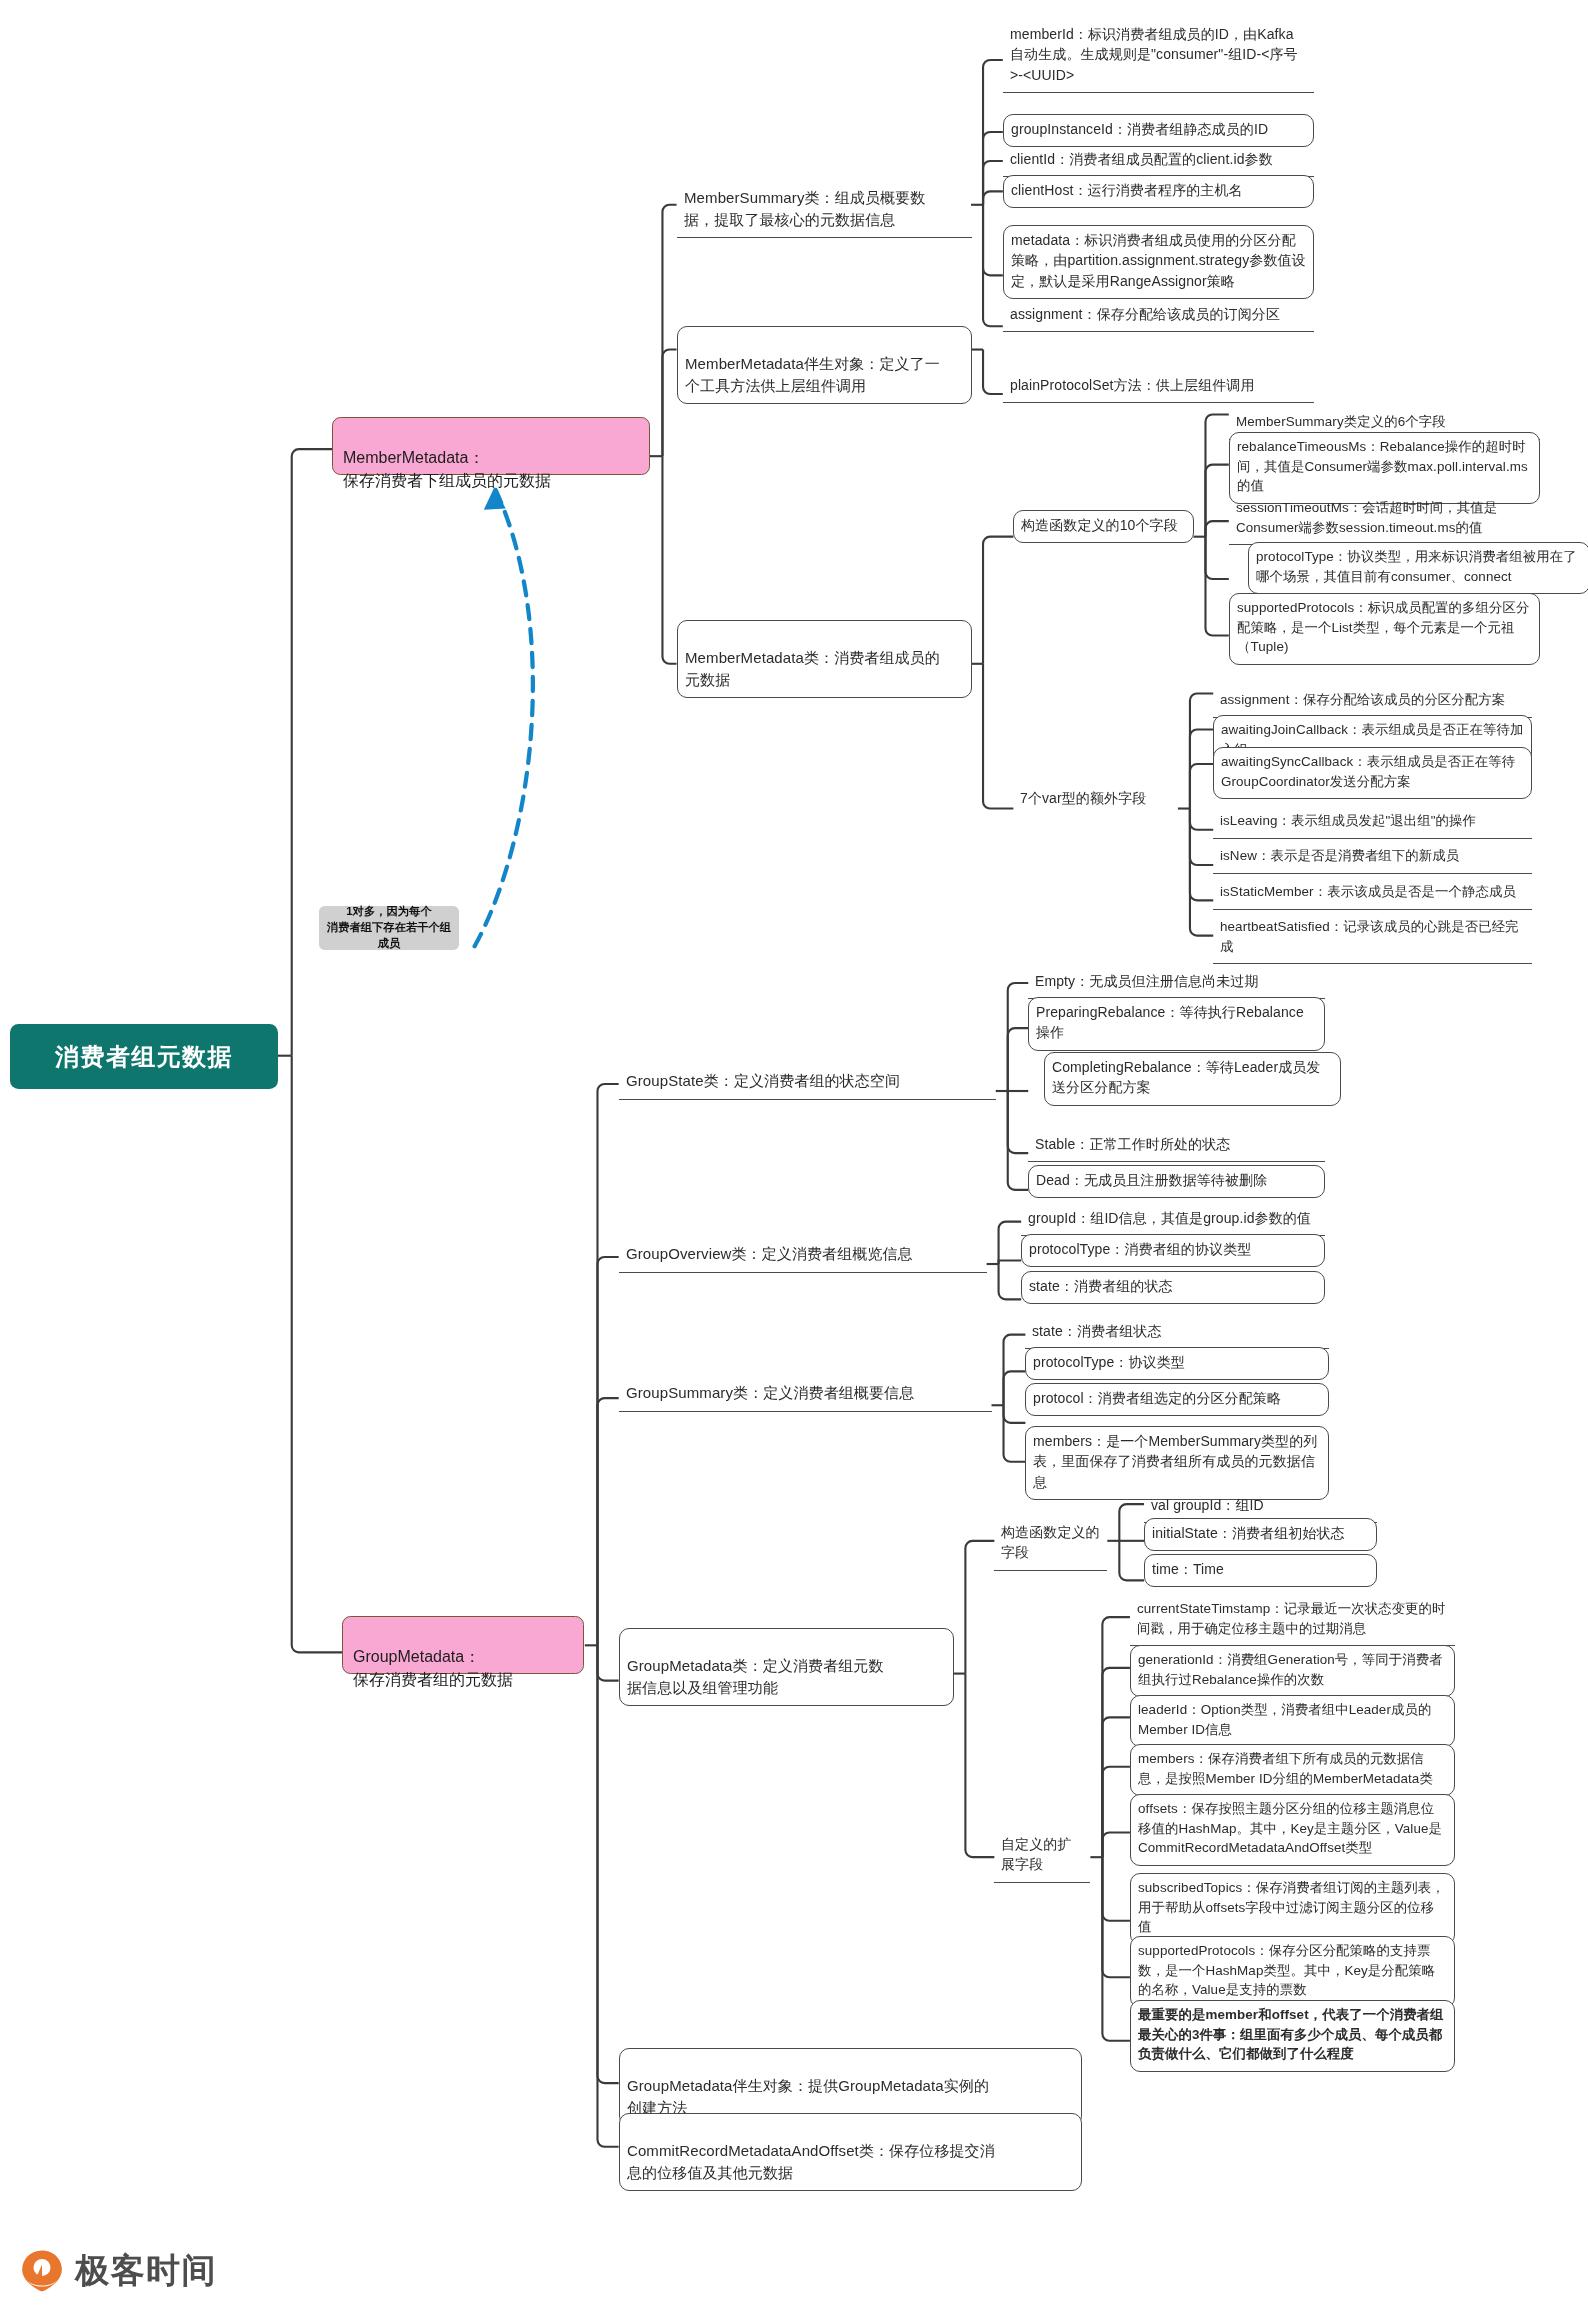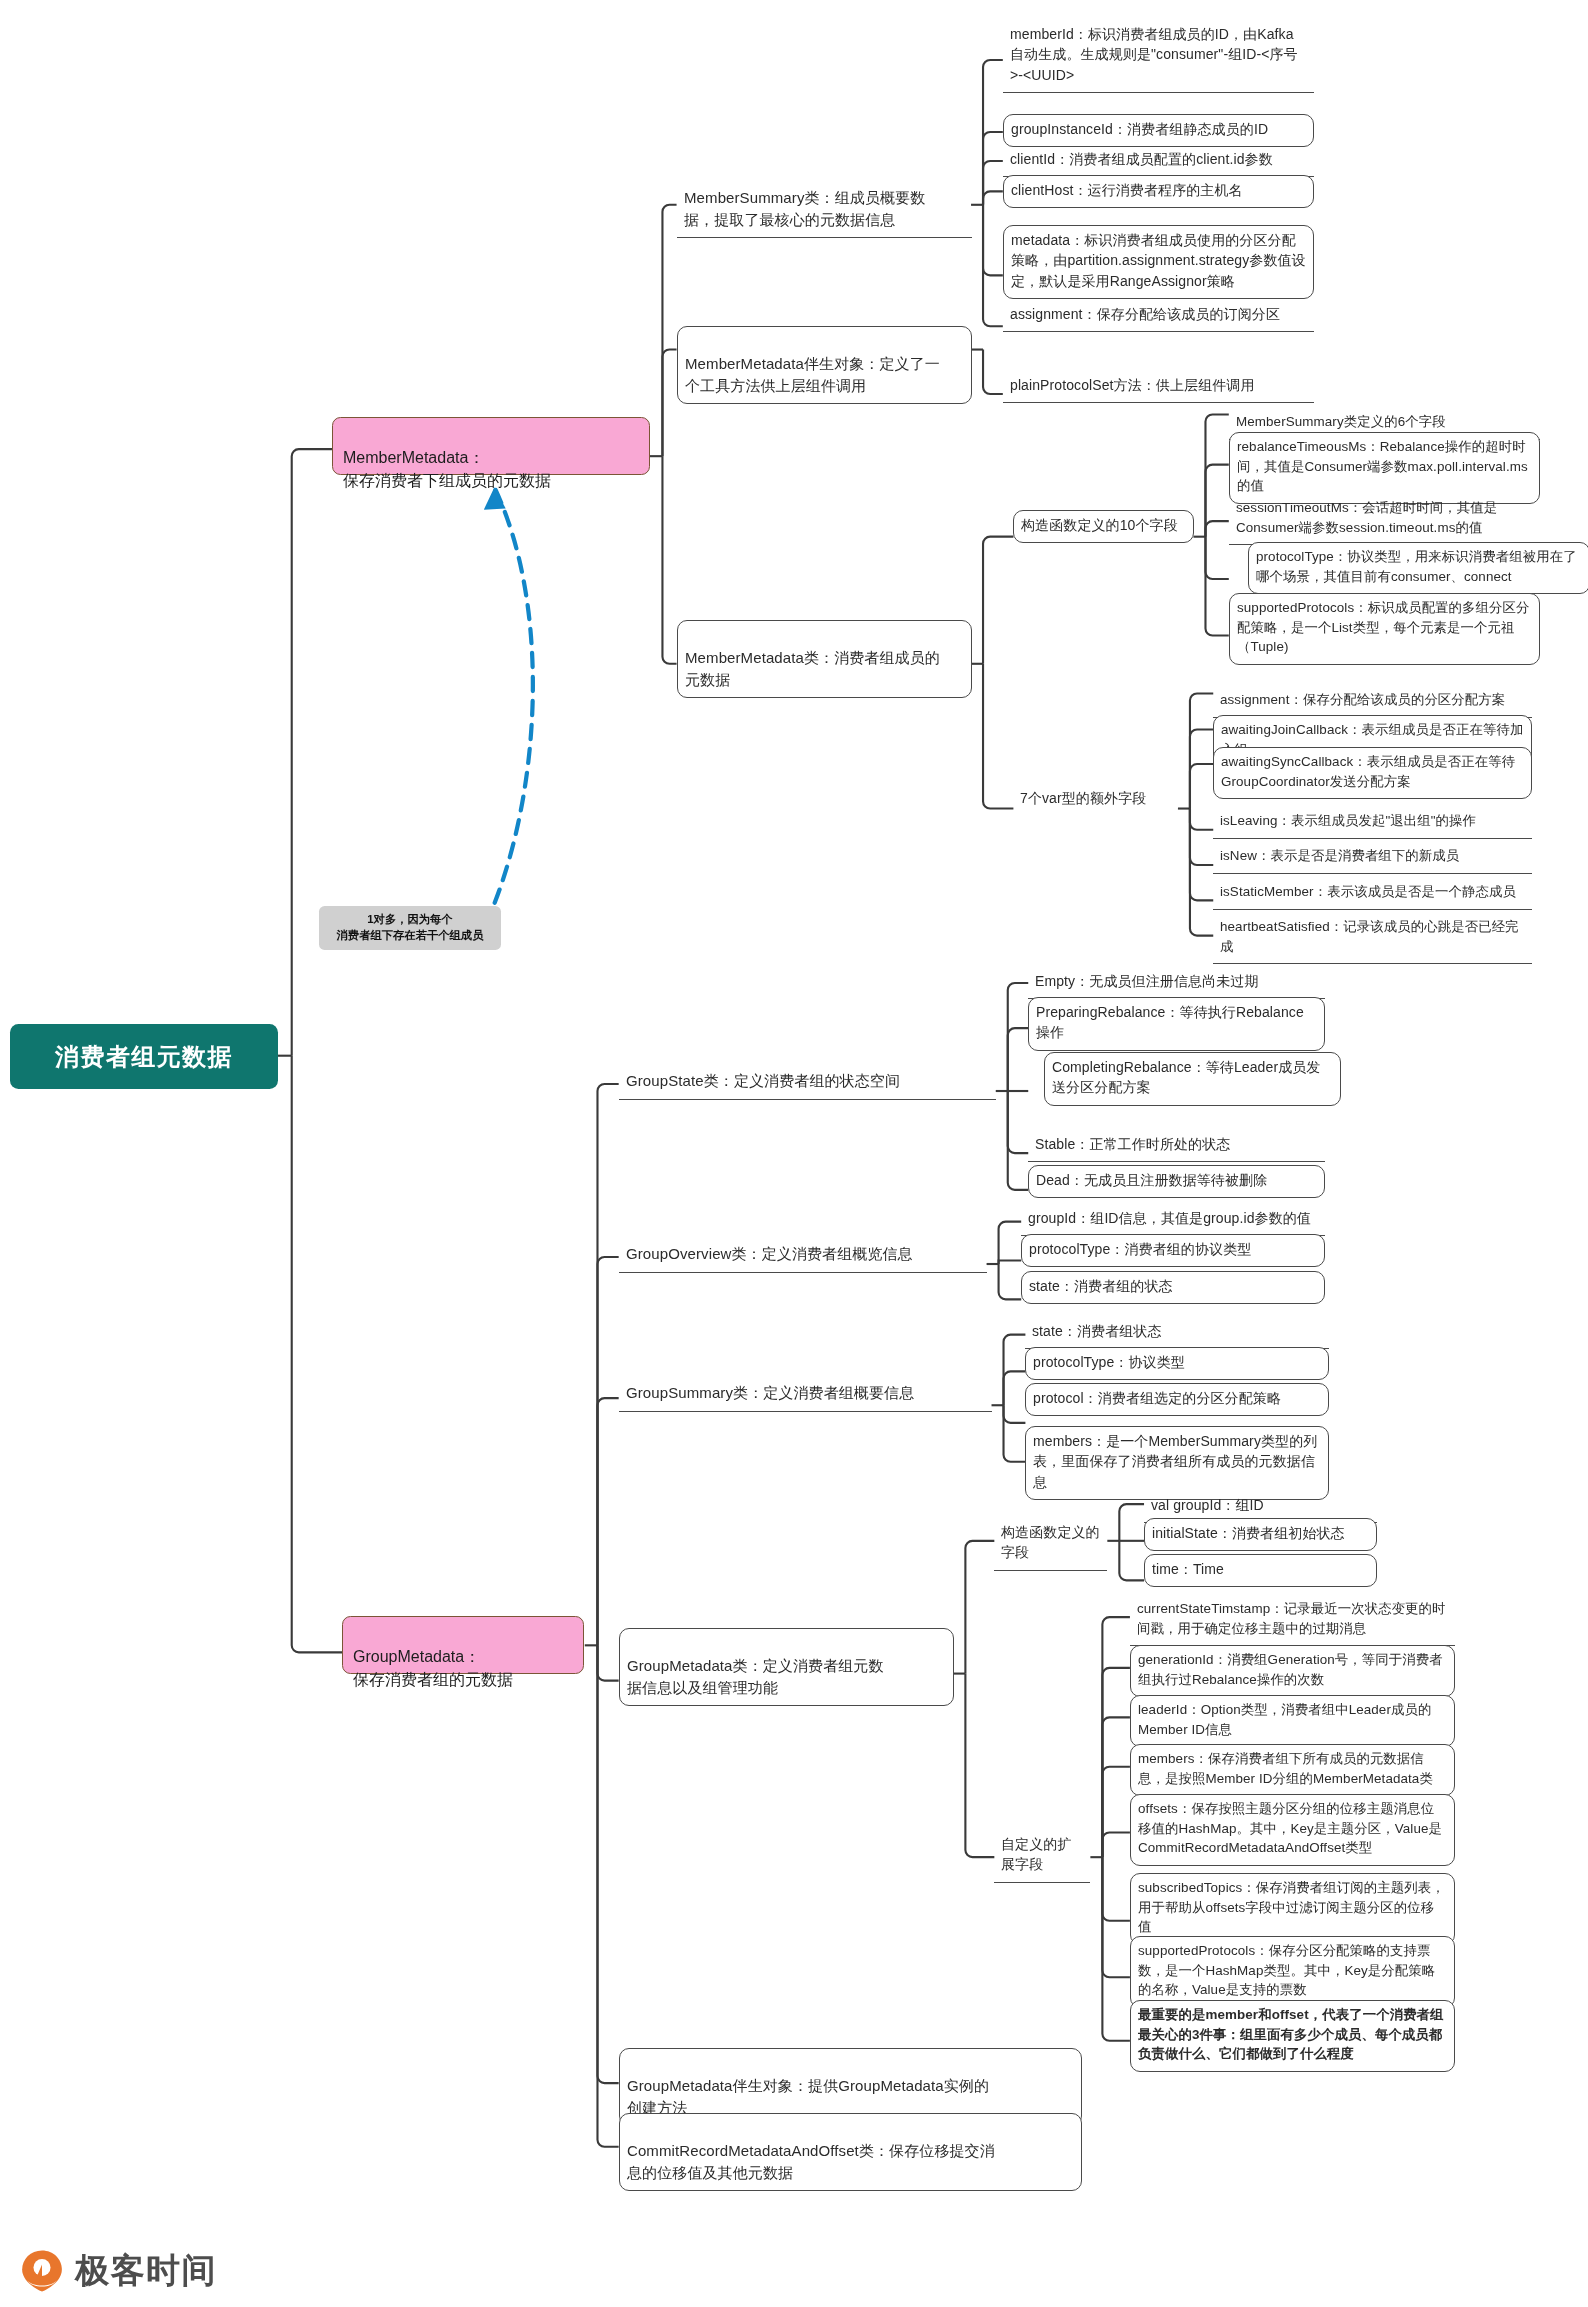--- a/index.html
+++ b/index.html
@@ -210,21 +210,21 @@
   <div class="l1-node" style="left:332px;top:417px;width:318px;height:58px;white-space:pre-line;">
     <span>MemberMetadata：
 保存消费者下组成员的元数据</span>
   </div>
 
   <div class="l1-node" style="left:342px;top:1616px;width:242px;height:58px;white-space:pre-line;">
     <span>GroupMetadata：
 保存消费者组的元数据</span>
   </div>
 
-  <div class="note-node" style="left:319px;top:906px;width:182px;height:44px;white-space:pre-line;">
+  <div class="note-node" style="left:319px;top:906px;width:140px;height:44px;white-space:pre-line;">
     <span>1对多，因为每个
 消费者组下存在若干个组成员</span>
   </div>
 
   <div class="node ul" style="left:677px;top:161px;width:295px;white-space:pre-line;font-size:15px;">
     <span>MemberSummary类：组成员概要数
 据，提取了最核心的元数据信息</span>
   </div>
 
   <div class="node ul" style="left:1003px;top:20px;width:311px;">

